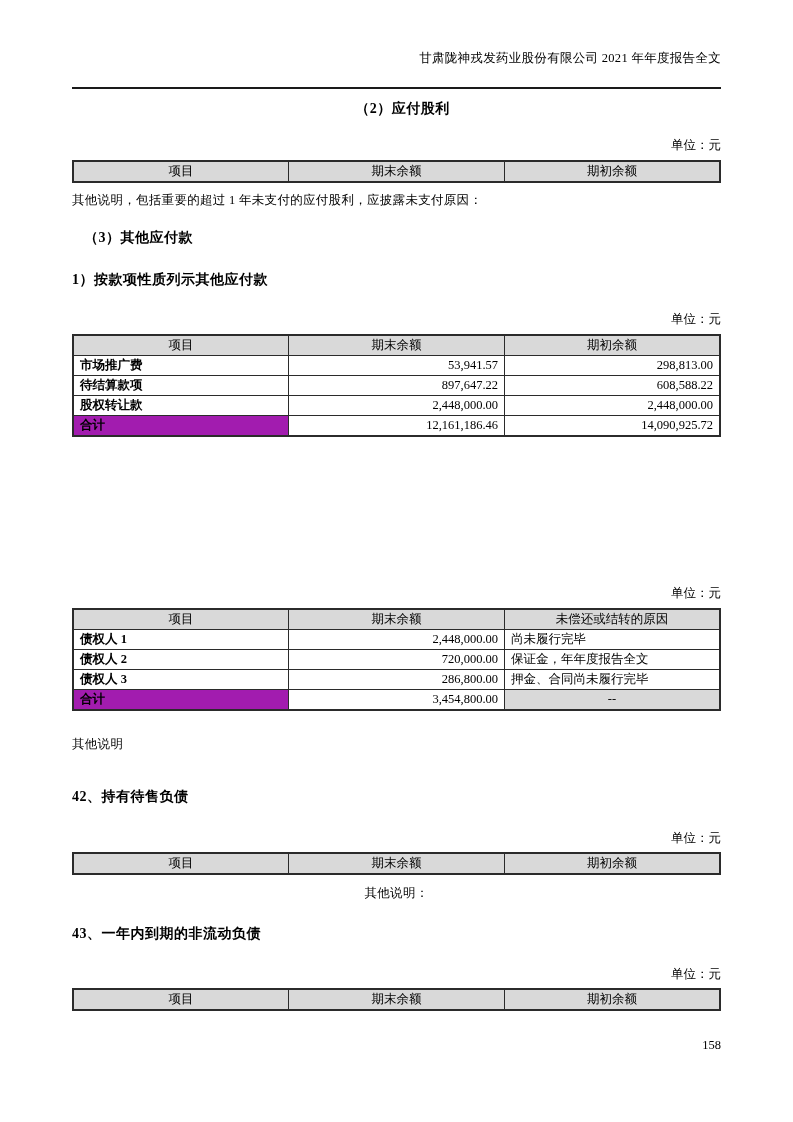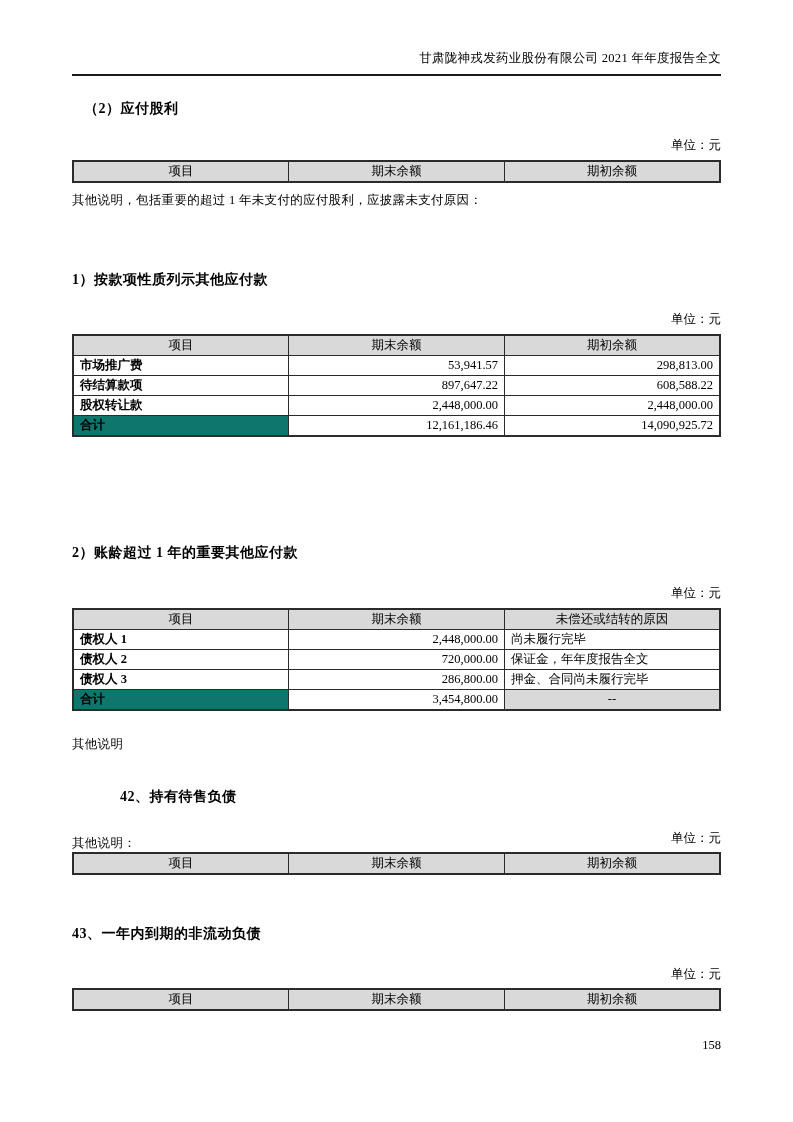--- a/index.html
+++ b/index.html
@@ -11,21 +11,21 @@
     margin:0 auto;
     background:#fff;
     overflow:hidden;
   }
   .abs { position:absolute; left:72px; width:649px; }
 
   .doc-header {
     top:50px;
     text-align:right;
     font-size:12.5px;
-    padding-bottom:7px;
+    padding-bottom:20px;
     border-bottom:2px solid #1a1a1a;
     letter-spacing:0.3px;
   }
 
   .heading { font-weight:bold; font-size:14px; letter-spacing:0.5px; }
   .heading.indent { padding-left:12px; }
 
   .unit-label { text-align:right; font-size:12.5px; }
 
   table.fin {
@@ -44,36 +44,36 @@
     white-space:nowrap;
   }
   table.fin th {
     background:#d9d9d9;
     font-weight:normal;
     text-align:center;
   }
   td.c-item  { text-align:left;font-weight:bold; }
   td.c-num   { text-align:right; font-family:"Liberation Serif","DejaVu Serif",serif; }
   td.c-text  { text-align:left; padding-left:4px; }
-  td.total-label { background:#0f766e; }
+  td.total-label { background:#a21caf; }
   td.total-dash  { background:#d9d9d9; text-align:center; }
 
   .note { font-size:12.5px; letter-spacing:0.3px; }
   .page-number { position:absolute; top:1038px; right:72px; font-size:12.5px; }
 </style>
 </head>
 <body>
 
 <div class="page">
 
   <div class="abs doc-header">
     <span>甘肃陇神戎发药业股份有限公司 2021 年年度报告全文</span>
   </div>
 
-  <div class="abs heading indent" style="top:100px;">（2）应付股利</div>
+  <div class="abs heading indent" style="top:100px;text-align:center;">（2）应付股利</div>
   <div class="abs unit-label" style="top:137px;">单位：元</div>
 
   <div class="abs" style="top:160px;">
     <table class="fin">
       <colgroup>
           <col style="width:33.3%">
           <col style="width:33.4%">
           <col style="width:33.3%">
         </colgroup>
       <tbody>
@@ -81,20 +81,21 @@
         <th>项目</th>
         <th>期末余额</th>
         <th>期初余额</th>
       </tr>
     </tbody>
       </table>
   </div>
 
   <div class="abs note" style="top:192px;">其他说明，包括重要的超过 1 年未支付的应付股利，应披露未支付原因：</div>
 
+  <div class="abs heading indent" style="top:229px;">（3）其他应付款</div>
   <div class="abs heading" style="top:271px;">1）按款项性质列示其他应付款</div>
   <div class="abs unit-label" style="top:311px;">单位：元</div>
 
   <div class="abs" style="top:334px;">
     <table class="fin">
       <colgroup>
           <col style="width:33.3%">
           <col style="width:33.4%">
           <col style="width:33.3%">
         </colgroup>
@@ -121,21 +122,20 @@
       </tr>
       <tr>
         <td class="c-item total-label">合计</td>
         <td class="c-num">12,161,186.46</td>
         <td class="c-num">14,090,925.72</td>
       </tr>
     </tbody>
       </table>
   </div>
 
-  <div class="abs heading" style="top:544px;">2）账龄超过 1 年的重要其他应付款</div>
   <div class="abs unit-label" style="top:585px;">单位：元</div>
 
   <div class="abs" style="top:608px;">
     <table class="fin">
       <colgroup>
           <col style="width:33.3%">
           <col style="width:33.4%">
           <col style="width:33.3%">
         </colgroup>
       <tbody>
@@ -163,41 +163,41 @@
         <td class="c-item total-label">合计</td>
         <td class="c-num">3,454,800.00</td>
         <td class="total-dash">--</td>
       </tr>
     </tbody>
       </table>
   </div>
 
   <div class="abs note" style="top:736px;">其他说明</div>
 
-  <div class="abs heading" style="top:788px;margin-left:48px;">42、持有待售负债</div>
+  <div class="abs heading" style="top:788px;">42、持有待售负债</div>
   <div class="abs unit-label" style="top:830px;">单位：元</div>
 
   <div class="abs" style="top:852px;">
     <table class="fin">
       <colgroup>
           <col style="width:33.3%">
           <col style="width:33.4%">
           <col style="width:33.3%">
         </colgroup>
       <tbody>
           <tr>
         <th>项目</th>
         <th>期末余额</th>
         <th>期初余额</th>
       </tr>
     </tbody>
       </table>
   </div>
 
-  <div class="abs note" style="top:835px;">其他说明：</div>
+  <div class="abs note" style="top:885px;text-align:center;">其他说明：</div>
 
   <div class="abs heading" style="top:925px;">43、一年内到期的非流动负债</div>
   <div class="abs unit-label" style="top:966px;">单位：元</div>
 
   <div class="abs" style="top:988px;">
     <table class="fin">
       <colgroup>
           <col style="width:33.3%">
           <col style="width:33.4%">
           <col style="width:33.3%">

